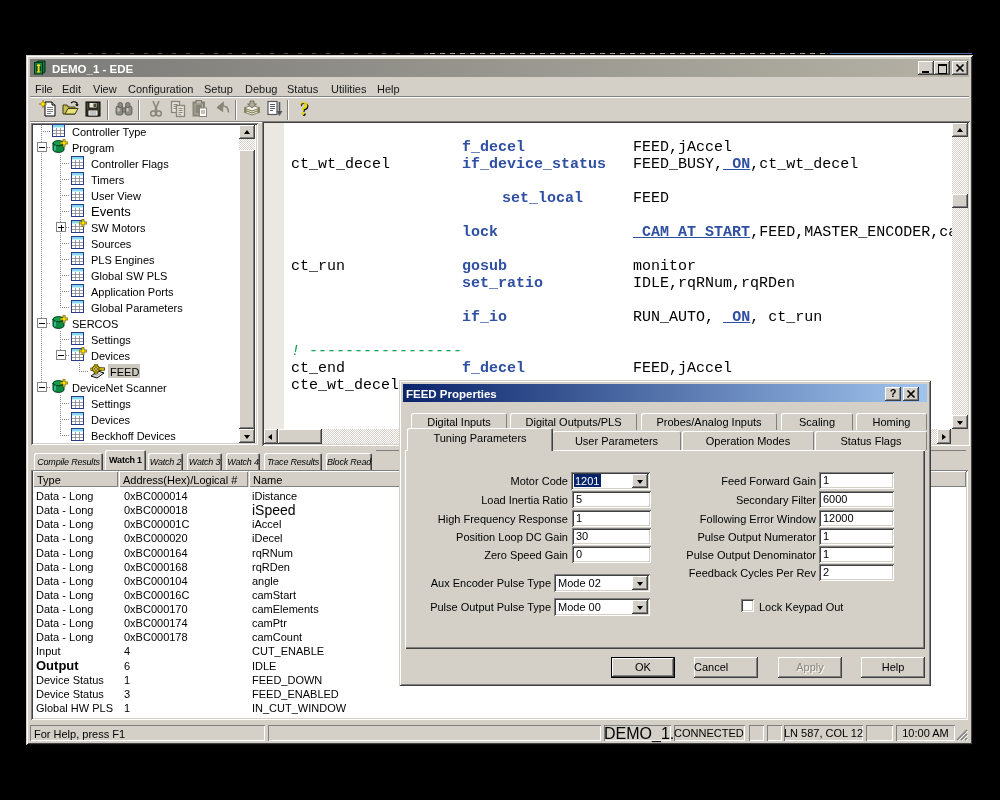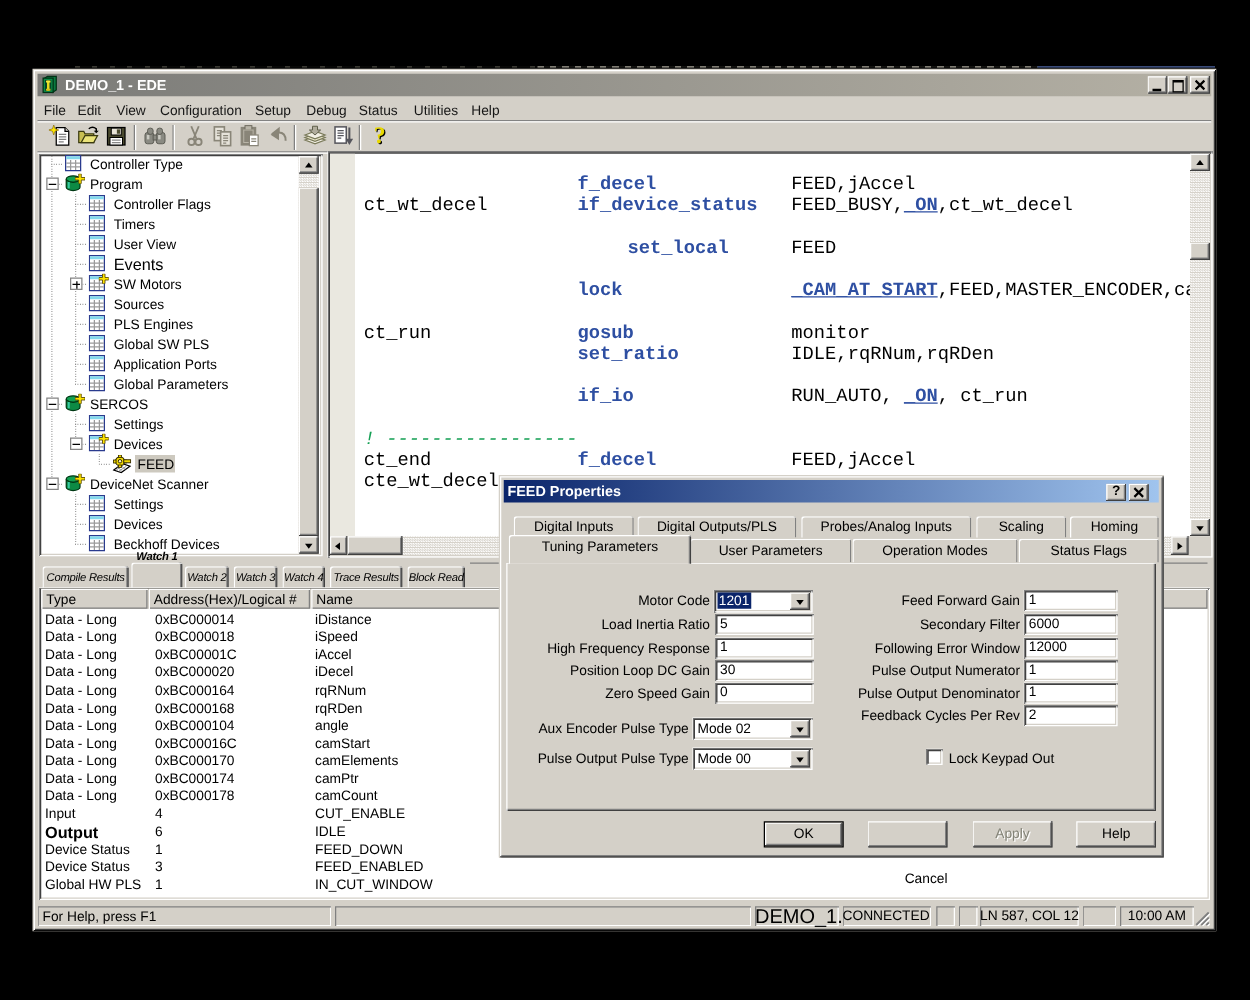--- a/index.html
+++ b/index.html
@@ -375,21 +375,21 @@
 <div class="a raised" style="left:264px;top:429px;width:14px;height:15px;"></div>
 <div class="a arL" style="left:268px;top:433.5px;"></div>
 <div class="a raised" style="left:278px;top:429px;width:44px;height:15px;"></div>
 <div class="a raised" style="left:937px;top:429px;width:14px;height:15px;"></div>
 <div class="a arR" style="left:942px;top:433.5px;"></div>
 <div class="a" style="left:951px;top:429px;width:17px;height:15px;background:#d4d0c8;"></div>
 <div class="a" style="left:376px;top:450px;width:590px;height:1px;background:#808080;"></div>
 <div class="a" style="left:34px;top:453px;width:69px;height:17px;background:#d4d0c8;box-shadow:inset 1px 1px 0 #fff,inset -1px 0 0 #404040,inset -2px 0 0 #808080;border-radius:2px 2px 0 0;"></div>
 <div class="a" style="left:34px;top:454px;width:69px;height:16px;font-size:9px;line-height:16px;color:#000;font-weight:normal;text-align:center;white-space:pre;letter-spacing:-0.2px;font-style:italic;">Compile Results</div>
 <div class="a" style="left:105px;top:450px;width:41px;height:20px;background:#d4d0c8;box-shadow:inset 1px 1px 0 #fff,inset -1px 0 0 #404040,inset -2px 0 0 #808080;border-radius:2px 2px 0 0;"></div>
-<div class="a" style="left:105px;top:436px;width:41px;height:18px;font-size:9px;line-height:18px;color:#000;font-weight:bold;text-align:center;white-space:pre;letter-spacing:-0.2px;font-style:italic;">Watch 1</div>
+<div class="a" style="left:105px;top:451px;width:41px;height:18px;font-size:9px;line-height:18px;color:#000;font-weight:bold;text-align:center;white-space:pre;letter-spacing:-0.2px;">Watch 1</div>
 <div class="a" style="left:148px;top:453px;width:35px;height:17px;background:#d4d0c8;box-shadow:inset 1px 1px 0 #fff,inset -1px 0 0 #404040,inset -2px 0 0 #808080;border-radius:2px 2px 0 0;"></div>
 <div class="a" style="left:148px;top:454px;width:35px;height:16px;font-size:9px;line-height:16px;color:#000;font-weight:normal;text-align:center;white-space:pre;letter-spacing:-0.2px;font-style:italic;">Watch 2</div>
 <div class="a" style="left:187px;top:453px;width:35px;height:17px;background:#d4d0c8;box-shadow:inset 1px 1px 0 #fff,inset -1px 0 0 #404040,inset -2px 0 0 #808080;border-radius:2px 2px 0 0;"></div>
 <div class="a" style="left:187px;top:454px;width:35px;height:16px;font-size:9px;line-height:16px;color:#000;font-weight:normal;text-align:center;white-space:pre;letter-spacing:-0.2px;font-style:italic;">Watch 3</div>
 <div class="a" style="left:226px;top:453px;width:34px;height:17px;background:#d4d0c8;box-shadow:inset 1px 1px 0 #fff,inset -1px 0 0 #404040,inset -2px 0 0 #808080;border-radius:2px 2px 0 0;"></div>
 <div class="a" style="left:226px;top:454px;width:34px;height:16px;font-size:9px;line-height:16px;color:#000;font-weight:normal;text-align:center;white-space:pre;letter-spacing:-0.2px;font-style:italic;">Watch 4</div>
 <div class="a" style="left:264px;top:453px;width:58px;height:17px;background:#d4d0c8;box-shadow:inset 1px 1px 0 #fff,inset -1px 0 0 #404040,inset -2px 0 0 #808080;border-radius:2px 2px 0 0;"></div>
 <div class="a" style="left:264px;top:454px;width:58px;height:16px;font-size:9px;line-height:16px;color:#000;font-weight:normal;text-align:center;white-space:pre;letter-spacing:-0.2px;font-style:italic;">Trace Results</div>
 <div class="a" style="left:326px;top:453px;width:46px;height:17px;background:#d4d0c8;box-shadow:inset 1px 1px 0 #fff,inset -1px 0 0 #404040,inset -2px 0 0 #808080;border-radius:2px 2px 0 0;"></div>
 <div class="a" style="left:326px;top:454px;width:46px;height:16px;font-size:9px;line-height:16px;color:#000;font-weight:normal;text-align:center;white-space:pre;letter-spacing:-0.2px;font-style:italic;">Block Read</div>
@@ -399,21 +399,21 @@
 <div class="a" style="left:37px;top:473px;font-size:11px;line-height:14px;color:#000;font-weight:normal;white-space:pre;">Type</div>
 <div class="a" style="left:119px;top:471px;width:129px;height:16px;background:#d4d0c8;box-shadow:inset 1px 1px 0 #fff,inset -1px -1px 0 #808080;"></div>
 <div class="a" style="left:123px;top:473px;font-size:11px;line-height:14px;color:#000;font-weight:normal;white-space:pre;">Address(Hex)/Logical #</div>
 <div class="a" style="left:249px;top:471px;width:717px;height:16px;background:#d4d0c8;box-shadow:inset 1px 1px 0 #fff,inset -1px -1px 0 #808080;"></div>
 <div class="a" style="left:253px;top:473px;font-size:11px;line-height:14px;color:#000;font-weight:normal;white-space:pre;">Name</div>
 <div class="a" style="left:36px;top:489.0px;font-size:11px;line-height:14px;color:#000;font-weight:normal;white-space:pre;">Data - Long</div>
 <div class="a" style="left:124px;top:489.0px;font-size:11px;line-height:14px;color:#000;font-weight:normal;white-space:pre;">0xBC000014</div>
 <div class="a" style="left:252px;top:489.0px;font-size:11px;line-height:14px;color:#000;font-weight:normal;white-space:pre;">iDistance</div>
 <div class="a" style="left:36px;top:503.13px;font-size:11px;line-height:14px;color:#000;font-weight:normal;white-space:pre;">Data - Long</div>
 <div class="a" style="left:124px;top:503.13px;font-size:11px;line-height:14px;color:#000;font-weight:normal;white-space:pre;">0xBC000018</div>
-<div class="a" style="left:252px;top:503.13px;font-size:11px;line-height:14px;color:#000;font-weight:normal;white-space:pre;">iSpeed</div>
+<div class="a" style="left:252px;top:503.13px;font-size:14px;line-height:14px;color:#000;font-weight:normal;white-space:pre;">iSpeed</div>
 <div class="a" style="left:36px;top:517.26px;font-size:11px;line-height:14px;color:#000;font-weight:normal;white-space:pre;">Data - Long</div>
 <div class="a" style="left:124px;top:517.26px;font-size:11px;line-height:14px;color:#000;font-weight:normal;white-space:pre;">0xBC00001C</div>
 <div class="a" style="left:252px;top:517.26px;font-size:11px;line-height:14px;color:#000;font-weight:normal;white-space:pre;">iAccel</div>
 <div class="a" style="left:36px;top:531.39px;font-size:11px;line-height:14px;color:#000;font-weight:normal;white-space:pre;">Data - Long</div>
 <div class="a" style="left:124px;top:531.39px;font-size:11px;line-height:14px;color:#000;font-weight:normal;white-space:pre;">0xBC000020</div>
 <div class="a" style="left:252px;top:531.39px;font-size:11px;line-height:14px;color:#000;font-weight:normal;white-space:pre;">iDecel</div>
 <div class="a" style="left:36px;top:545.52px;font-size:11px;line-height:14px;color:#000;font-weight:normal;white-space:pre;">Data - Long</div>
 <div class="a" style="left:124px;top:545.52px;font-size:11px;line-height:14px;color:#000;font-weight:normal;white-space:pre;">0xBC000164</div>
 <div class="a" style="left:252px;top:545.52px;font-size:11px;line-height:14px;color:#000;font-weight:normal;white-space:pre;">rqRNum</div>
 <div class="a" style="left:36px;top:559.65px;font-size:11px;line-height:14px;color:#000;font-weight:normal;white-space:pre;">Data - Long</div>
@@ -547,17 +547,17 @@
 <div class="a sunk" style="left:819px;top:546px;width:75px;height:17px;"></div>
 <div class="a" style="left:823px;top:548px;font-size:11px;line-height:14px;color:#000;font-weight:normal;white-space:pre;line-height:13px;">1</div>
 <div class="a" style="left:516px;top:565px;width:300px;height:16px;font-size:11px;line-height:16px;text-align:right;white-space:pre;">Feedback Cycles Per Rev</div>
 <div class="a sunk" style="left:819px;top:564px;width:75px;height:17px;"></div>
 <div class="a" style="left:823px;top:566px;font-size:11px;line-height:14px;color:#000;font-weight:normal;white-space:pre;line-height:13px;">2</div>
 <div class="a sunk" style="left:741px;top:599px;width:13px;height:13px;"></div>
 <div class="a" style="left:759px;top:600px;font-size:11px;line-height:14px;color:#000;font-weight:normal;white-space:pre;">Lock Keypad Out</div>
 <div class="a" style="left:611px;top:657px;width:64px;height:21px;border:1px solid #000;box-sizing:border-box;background:#d4d0c8;box-shadow:inset -1px -1px 0 #404040,inset 1px 1px 0 #fff,inset -2px -2px 0 #808080;"></div>
 <div class="a" style="left:611px;top:658px;width:64px;height:19px;font-size:11px;line-height:19px;color:#000;font-weight:normal;text-align:center;white-space:pre;">OK</div>
 <div class="a raised" style="left:694px;top:657px;width:64px;height:21px;"></div>
-<div class="a" style="left:694px;top:694px;width:64px;height:19px;font-size:11px;line-height:19px;color:#000;font-weight:normal;text-align:right;white-space:pre;">Cancel</div>
+<div class="a" style="left:694px;top:658px;width:64px;height:19px;font-size:11px;line-height:19px;color:#000;font-weight:normal;text-align:left;white-space:pre;">Cancel</div>
 <div class="a raised" style="left:778px;top:657px;width:64px;height:21px;"></div>
 <div class="a" style="left:778px;top:658px;width:64px;height:19px;font-size:11px;line-height:19px;color:#848478;font-weight:normal;text-align:center;white-space:pre;text-shadow:1px 1px 0 #fff;">Apply</div>
 <div class="a raised" style="left:861px;top:657px;width:64px;height:21px;"></div>
 <div class="a" style="left:861px;top:658px;width:64px;height:19px;font-size:11px;line-height:19px;color:#000;font-weight:normal;text-align:center;white-space:pre;">Help</div>
 
 </body></html>

